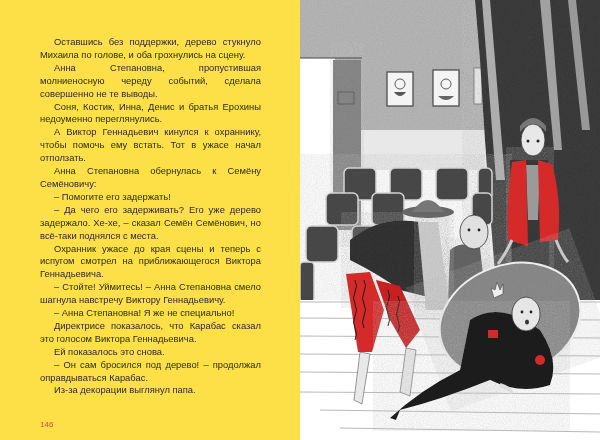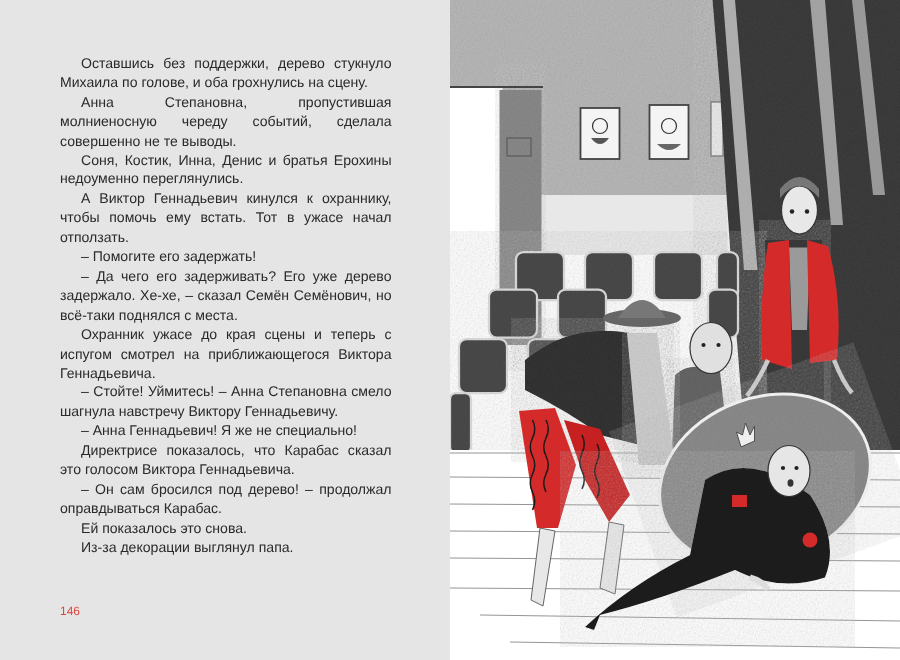--- a/index.html
+++ b/index.html
@@ -1,40 +1,41 @@
 <!DOCTYPE html>
 <html><head>
 <meta charset="utf-8">
 <style>
   html, body { margin:0; padding:0; }
   body { width:600px; height:440px; background:#ffffff; position:relative; overflow:hidden; font-family:"Liberation Sans", sans-serif; }
-  .page-left { position:absolute; left:0; top:0; width:300px; height:440px; background:#e5e5e5; }
+  .page-left { position:absolute; left:0; top:0; width:300px; height:440px; background:#fde047; }
   .text-block { position:absolute; left:40px; top:36px; width:221px; font-size:9.4px; line-height:12.9px; color:#2a2a2a; text-align:justify; }
   .text-block p { margin:0; text-indent:14px; }
-  .page-num { position:absolute; left:40px; top:403px; font-size:8px; color:#e0443a; }
+  .page-num { position:absolute; left:40px; top:420px; font-size:8px; color:#e0443a; }
   .page-right { position:absolute; left:300px; top:0; width:300px; height:440px; overflow:hidden; background:#fff; }
   svg { display:block; }
 </style>
 </head>
 <body>
 
 <div class="page-left">
   <div class="text-block">
     <p>Оставшись без поддержки, дерево стукнуло Михаила по голове, и оба грохнулись на сцену.</p>
     <p>Анна Степановна, пропустившая молниеносную череду событий, сделала совершенно не те выводы.</p>
     <p>Соня, Костик, Инна, Денис и братья Ерохины недоуменно переглянулись.</p>
     <p>А Виктор Геннадьевич кинулся к охраннику, чтобы помочь ему встать. Тот в ужасе начал отползать.</p>
+    <p>Анна Степановна обернулась к Семёну Семёновичу:</p>
     <p>– Помогите его задержать!</p>
     <p>– Да чего его задерживать? Его уже дерево задержало. Хе-хе, – сказал Семён Семёнович, но всё-таки поднялся с места.</p>
     <p>Охранник ужасе до края сцены и теперь с испугом смотрел на приближающегося Виктора Геннадьевича.</p>
     <p>– Стойте! Уймитесь! – Анна Степановна смело шагнула навстречу Виктору Геннадьевичу.</p>
-    <p>– Анна Геннадьевич! Я же не специально!</p>
+    <p>– Анна Степановна! Я же не специально!</p>
     <p>Директрисе показалось, что Карабас сказал это голосом Виктора Геннадьевича.</p>
+    <p>Ей показалось это снова.</p>
     <p>– Он сам бросился под дерево! – продолжал оправдываться Карабас.</p>
-    <p>Ей показалось это снова.</p>
     <p>Из-за декорации выглянул папа.</p>
 
   </div>
   <div class="page-num">146</div>
 </div>
 
 <div class="page-right">
   <svg width="300" height="440" viewBox="0 0 300 440">
     <defs>
       <filter id="grain">

